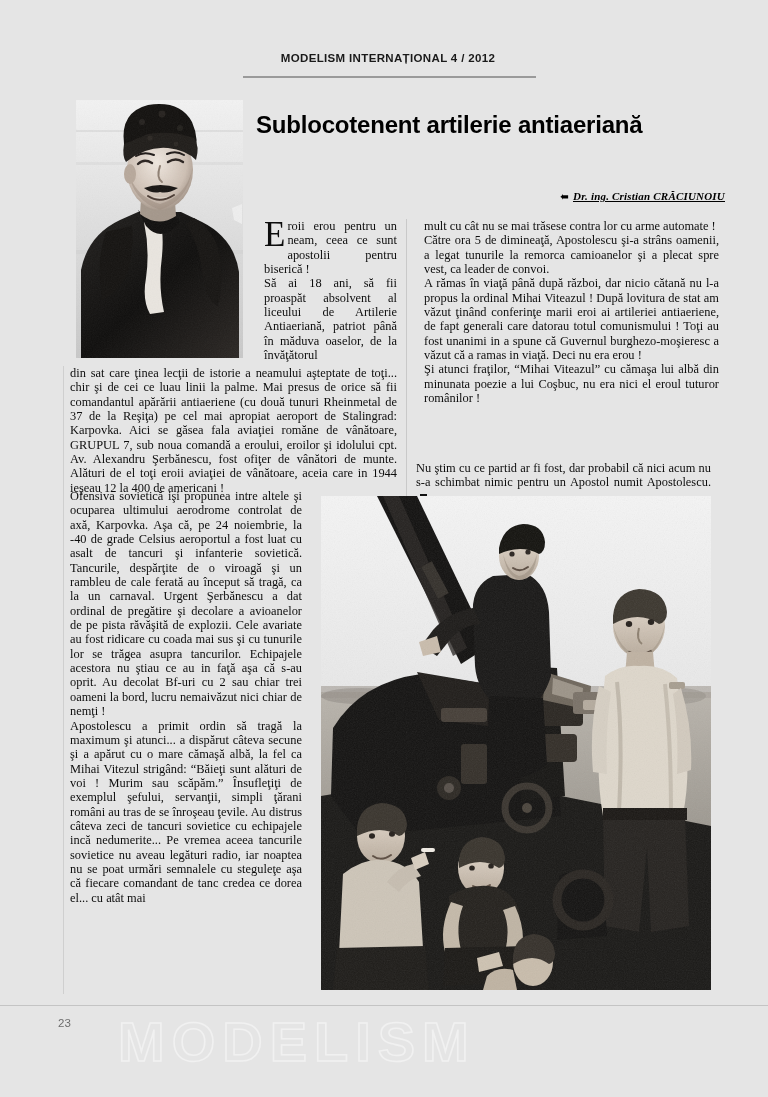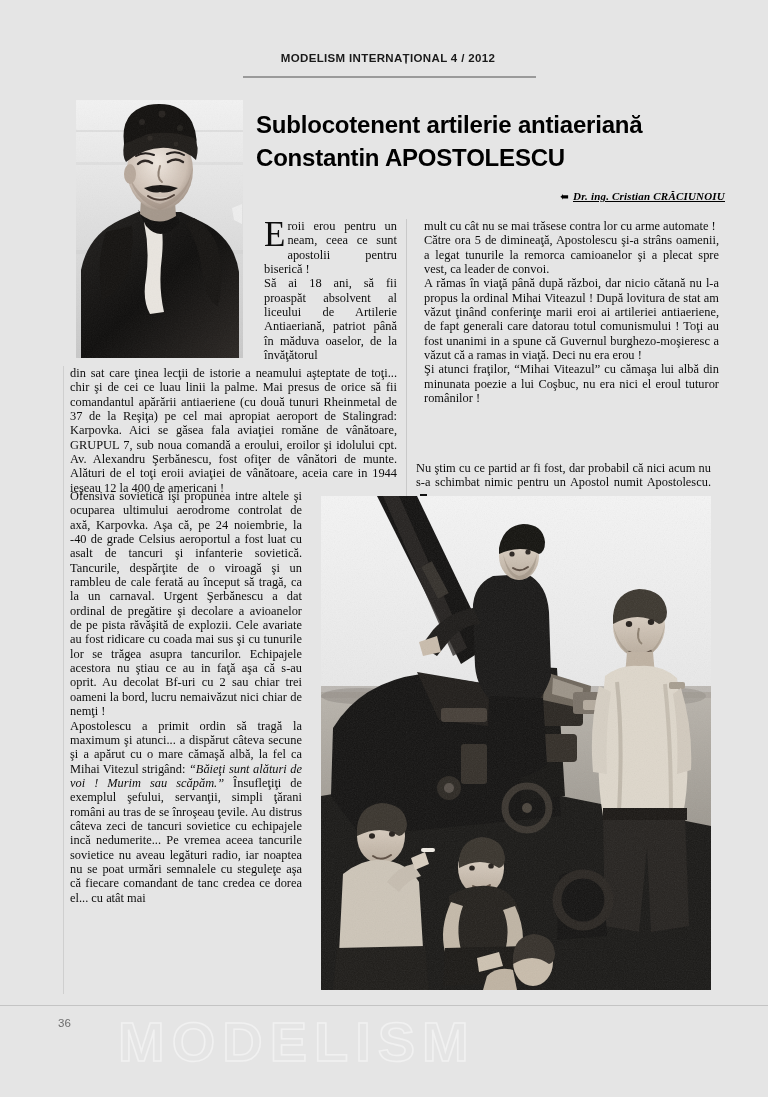--- a/index.html
+++ b/index.html
@@ -152,21 +152,21 @@
     margin-top: 18px;
   }
   .endmark {
     display: inline-block;
     width: 7px;
     height: 7px;
     background: #111;
     margin-left: 4px;
     vertical-align: 0px;
   }
-  .quote { font-style: italic; }
+  .quote { }
 
   
   .col-divider {
     position: absolute;
     left: 406px;
     top: 219px;
     width: 1px;
     height: 278px;
     background: #c9c9c9;
   }
@@ -307,21 +307,20 @@
 
       <path d="M76 96 Q84 101 94 96 Q84 99 76 96 Z" fill="#e6e0d8" opacity="0.85"></path>
 
       <path d="M156 108 L166 104 L166 124 L158 120 Z" fill="#efefef" opacity="0.9"></path>
       <rect width="167" height="258" filter="url(#grainp)" fill="#808080" opacity="0.35"></rect>
     </svg>
   </div>
 
   <div class="headline">
     <div class="headline-line">Sublocotenent artilerie antiaeriană</div>
-    <div class="headline-line">Constantin APOSTOLESCU</div>
   </div>
 
   <div class="byline">
     <span class="byline-mark">➠</span><span class="byline-text">Dr. ing. Cristian CRĂCIUNOIU</span>
   </div>
 
   <div class="col-divider"></div>
   <div class="left-rule"></div>
 
   <div class="col-left-top col-text">
@@ -489,16 +488,16 @@
       <path d="M192 460 Q194 440 213 438 Q233 440 234 458 Q234 466 228 468 Q212 456 192 468 Z" fill="#36312b"></path>
 
       <path d="M238 380 Q262 368 282 382 L286 440 L236 444 Z" fill="#141312"></path>
       <circle cx="262" cy="404" r="26" fill="none" stroke="#2a2622" stroke-width="9"></circle>
 
       <rect width="390" height="494" filter="url(#grainc)" fill="#808080" opacity="0.4"></rect>
     </svg>
   </div>
 
   <div class="footer-rule"></div>
-  <div class="folio">36</div>
+  <div class="folio">23</div>
   <div class="watermark">MODELISM</div>
 
 </div>
 
 </body></html>

